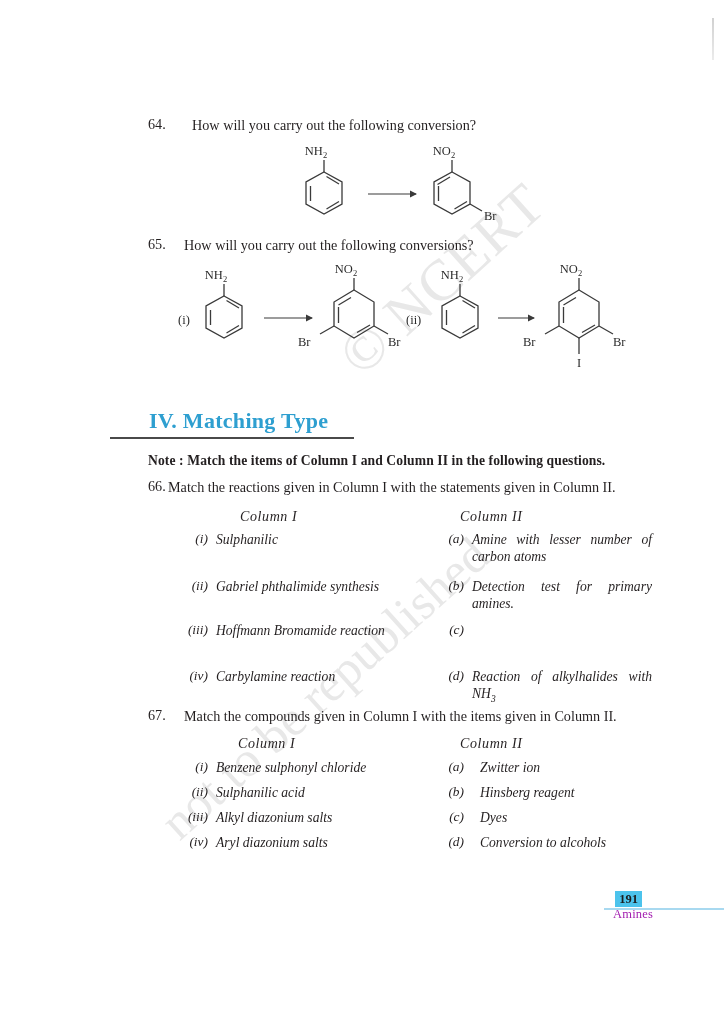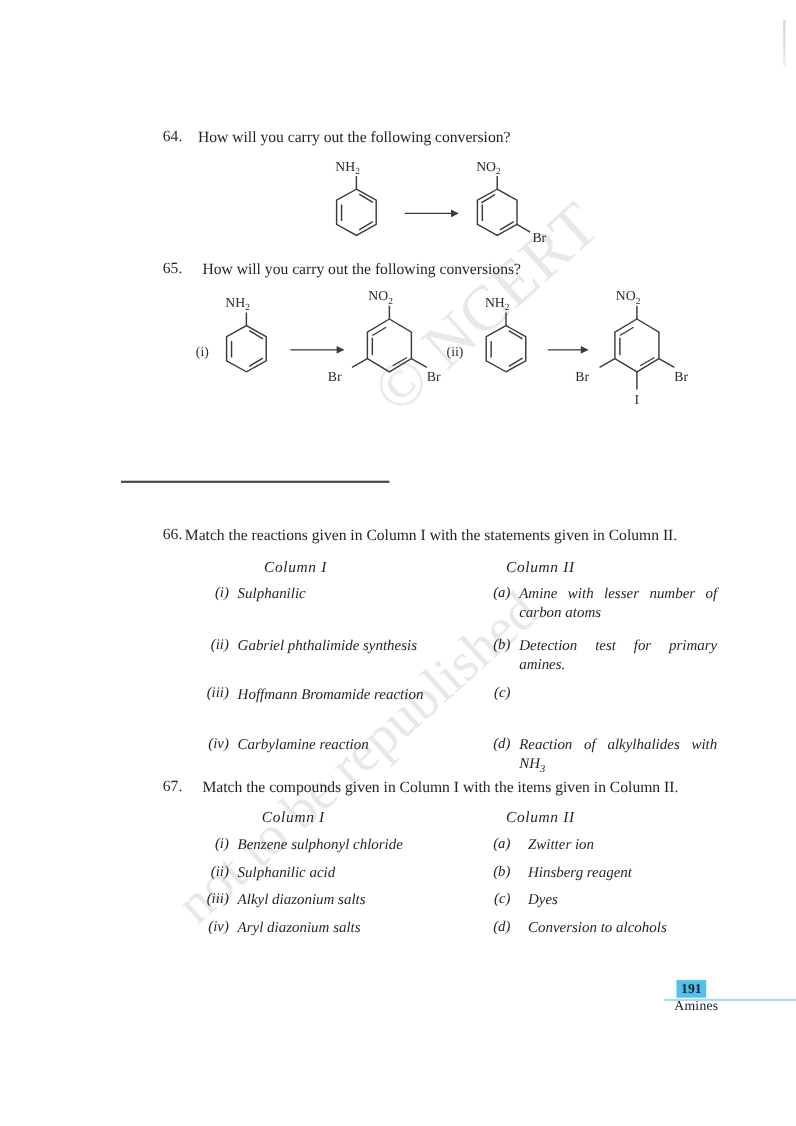--- a/index.html
+++ b/index.html
@@ -161,21 +161,21 @@
   }
   .pagebox {
     background: #4cc3ec;
     color: #1c1c1c;
     font-weight: bold;
     font-size: 12.5px;
     padding: 1px 4px 1px 4px;
     line-height: 14px;
   }
   .chapname {
-    color: #0f172a;
+    color: #a21caf;
     font-size: 12.5px;
     margin-left: 9px;
     letter-spacing: .2px;
     text-align: center;
   }
   .footer-rule {
     position: absolute;
     left: 556px;
     top: 908px;
     width: 152px;
@@ -195,21 +195,21 @@
   }
 </style>
 </head>
 <body>
 
 <div id="page">
 
   <div class="scan-edge"></div>
 
   <div class="qnum" style="left:100px; top:116px;">64.</div>
-  <div class="qline" style="left:132px; top:116px;">How will you carry out the following conversion?</div>
+  <div class="qline" style="left:144px; top:116px;">How will you carry out the following conversion?</div>
 
   <div class="struct" style="left:236px; top:138px;">
     <svg width="230" height="92" viewBox="0 0 230 92">
 
       <g stroke="#3a3a3a" stroke-width="1.3" fill="none">
         <path d="M40 22 L40 34"></path>
         <polygon points="40,34 58,44 58,66 40,76 22,66 22,44"></polygon>
         <path d="M26.5 48 L26.5 63"></path>
         <path d="M42.5 38.5 L55 46"></path>
         <path d="M42.5 71 L55 63.5"></path>
@@ -298,22 +298,24 @@
         <path d="M193 64 L207 72"></path>
         <path d="M173 76 L173 92"></path>
       </g>
       <text x="117" y="84" font-size="12.5">Br</text>
       <text x="207" y="84" font-size="12.5">Br</text>
       <text x="173" y="105" font-size="12.5" text-anchor="middle">I</text>
       <text x="165" y="11" font-size="12.5" text-anchor="middle">NO<tspan font-size="8.5" dy="3">2</tspan></text>
     </svg>
   </div>
 
+  <div class="sec-head">IV. Matching Type</div>
   <div class="sec-rule"></div>
 
+  <div class="note">Note : Match the items of Column I and Column II in the following questions.</div>
 
   <div class="qnum" style="left:100px; top:478px;">66.</div>
   <div class="qline" style="left:120px; top:478px;">Match the reactions given in Column I with the statements given in Column II.</div>
 
   <div class="mtable" style="left:0; top:0; width:724px; height:1px;">
 
     <div class="mhead" style="left:192px; top:509px;">Column  I</div>
     <div class="mhead" style="left:412px; top:509px;">Column  II</div>
 
     <div class="mrow" style="left:130px; top:531px; width:240px;">

